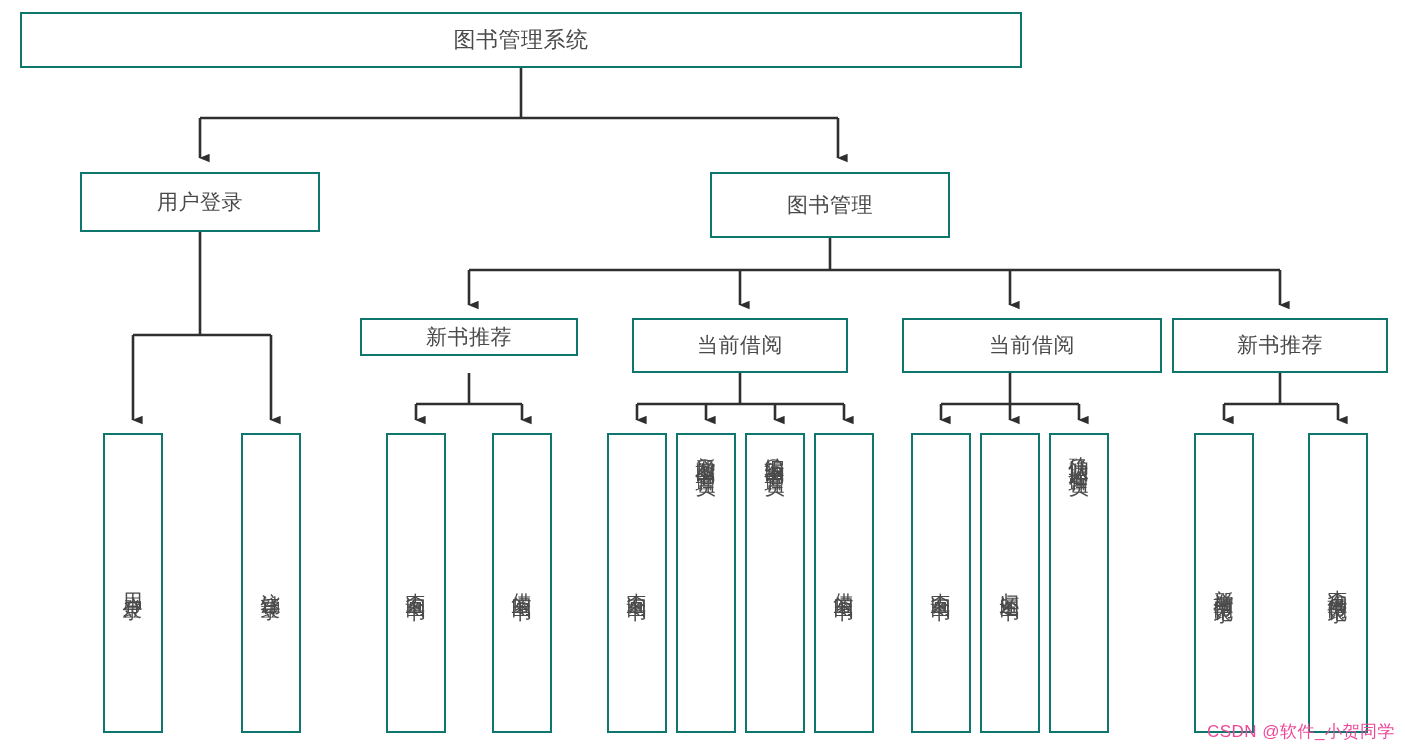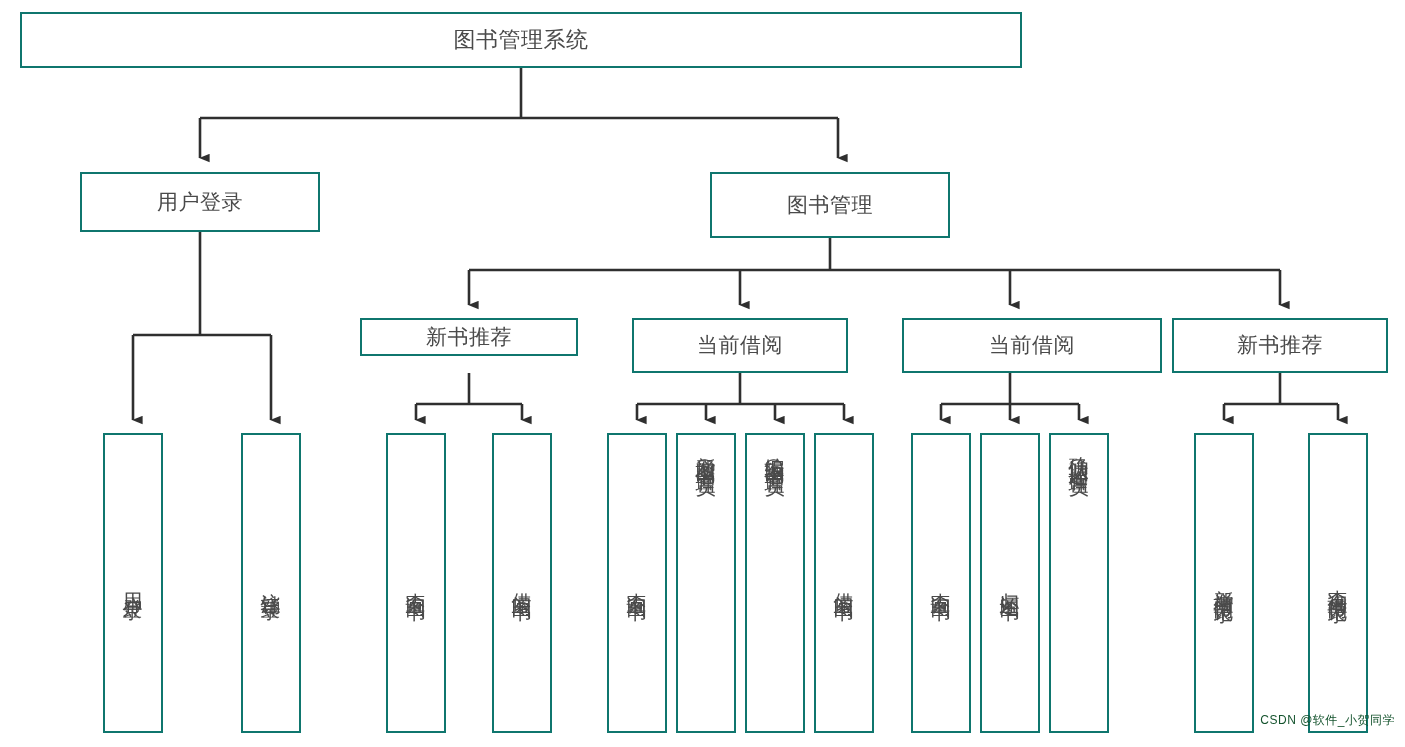--- a/index.html
+++ b/index.html
@@ -67,23 +67,23 @@
     white-space: nowrap;
     height: auto;
   }
   .node.v.center {
     align-items: center;
     padding-top: 0;
   }
   .watermark {
     position: absolute;
     right: 10px;
-    bottom: 18px;
-    font-size: 12px;
-    color: #14532d;
+    bottom: 4px;
+    font-size: 17px;
+    color: #ec4899;
     letter-spacing: 0.5px;
     white-space: nowrap;
   }
 </style>
 </head>
 <body>
 
 <div id="canvas">
 
   <svg class="connectors" viewBox="0 0 1405 747" xmlns="http://www.w3.org/2000/svg">

